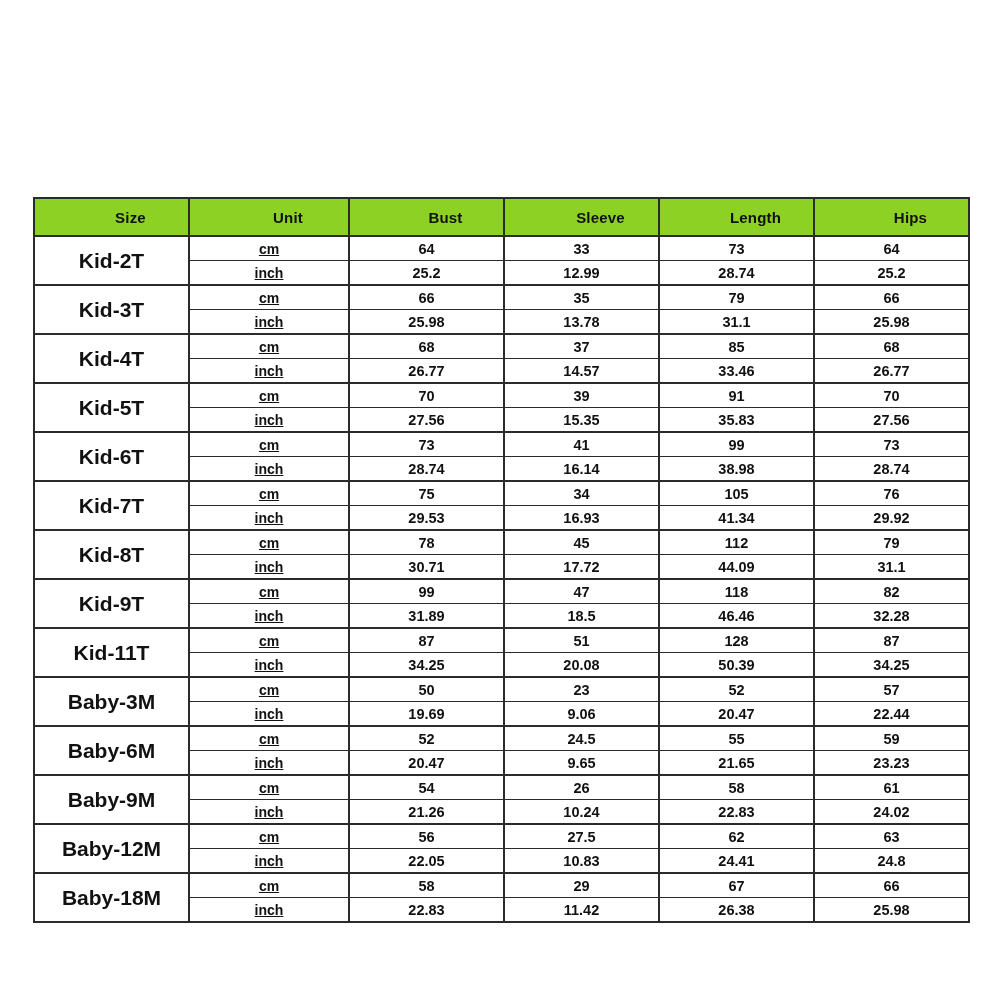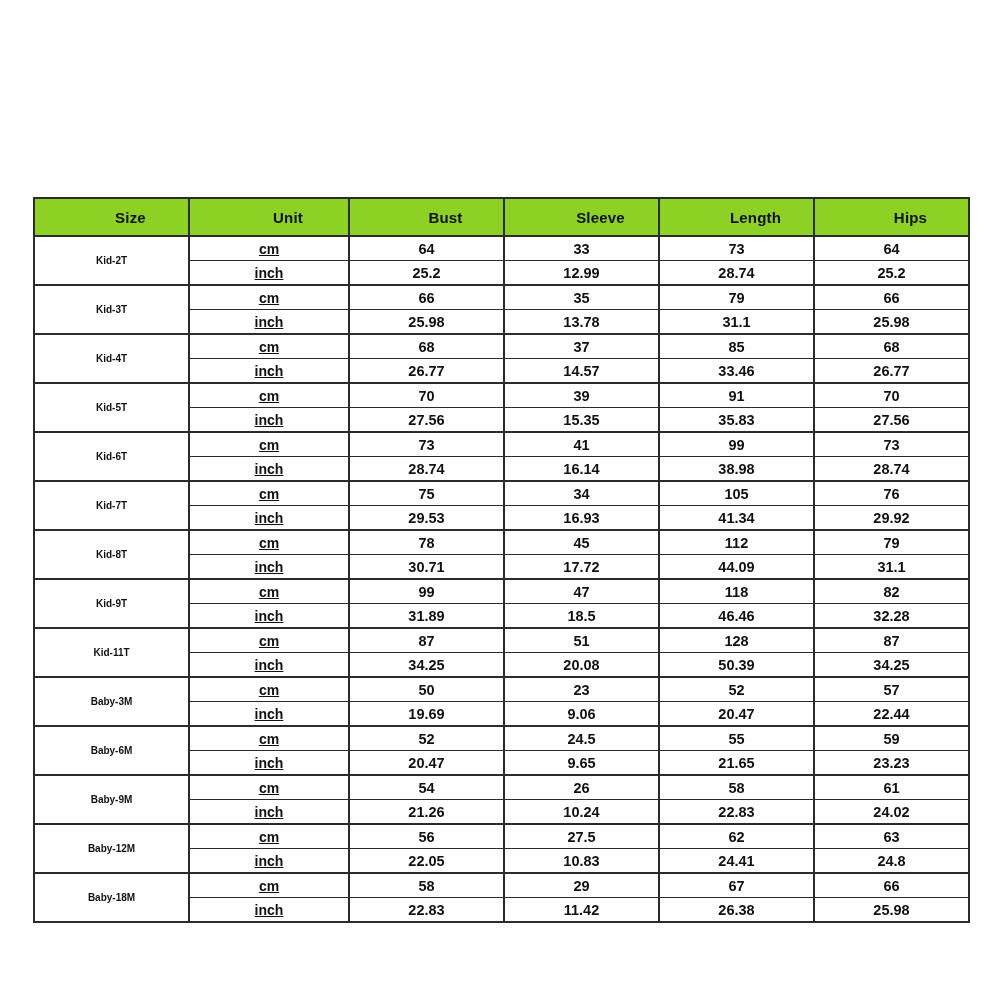--- a/index.html
+++ b/index.html
@@ -35,21 +35,21 @@
     padding: 0;
   }
   table.size-chart thead th {
     background: #8ed125;
     height: 36px;
     font-size: 15px;
     letter-spacing: 0.2px;
     padding-left: 38px;
   }
   td.size-cell {
-    font-size: 10px;
+    font-size: 21px;
     width: 155px;
   }
   td.unit-cell {
     font-size: 14px;
     width: 160px;
     text-decoration: underline;
   }
   td.val-cell {
     font-size: 14.5px;
   }

